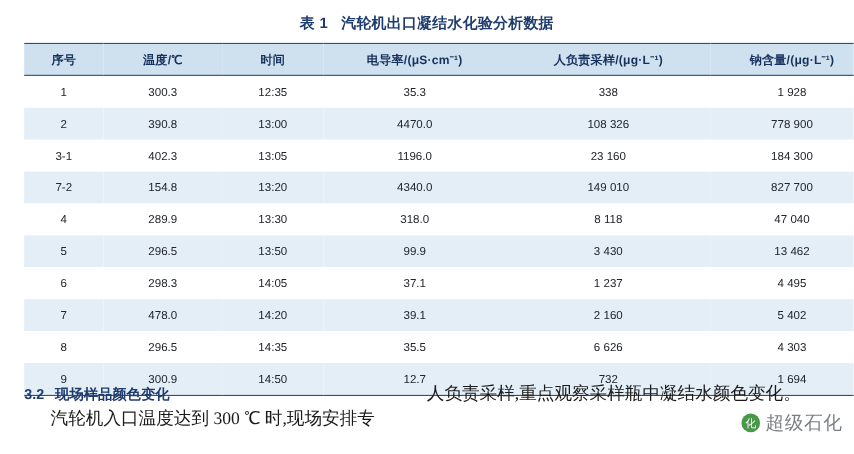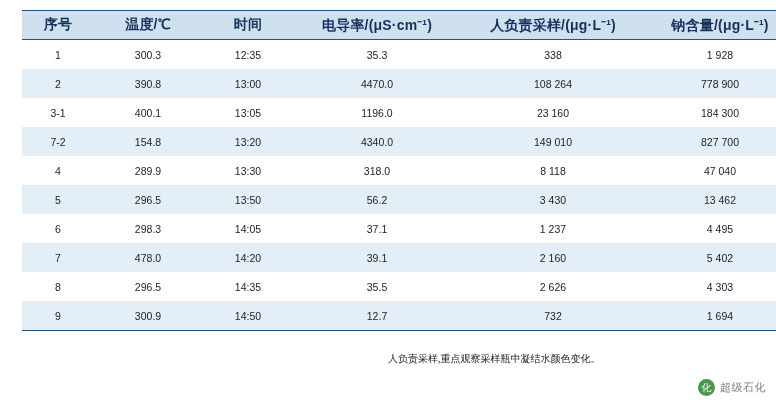--- a/index.html
+++ b/index.html
@@ -41,21 +41,21 @@
     width: 732px;
     border-collapse: collapse;
     table-layout: fixed;
     font-size: 10.5px;
     font-family: "Liberation Sans", sans-serif;
   }
   table.data thead th {
     background: #cfe0ef;
     color: #16315c;
     font-weight: bold;
-    font-size: 14px;
+    font-size: 11px;
     height: 26px;
     border-top: 1.6px solid #2b4f80;
     border-bottom: 1.2px solid #2b4f80;
     text-align: center;
     vertical-align: middle;
     letter-spacing: 0.2px;
   }
   table.data tbody td {
     height: 27px;
     text-align: center;
@@ -106,21 +106,21 @@
     color: #1f3c6e;
     font-weight: bold;
     font-size: 13px;
     font-family: "Liberation Sans", sans-serif;
     margin-bottom: 2px;
   }
   .sec-head .num { margin-right: 10px; }
   .body-text {
     text-indent: 24px;
     color: #1a1a1a;
-    font-size: 10px;
+    font-size: 16px;
     line-height: 19px;
   }
   .body-text.noindent { text-indent: 0; }
 
   .wm {
     position: absolute;
     right: 10px;
     bottom: 17px;
     display: flex;
     align-items: center;
@@ -133,31 +133,34 @@
     border-radius: 50%;
     background: #3a8f3a;
     display: inline-flex;
     align-items: center;
     justify-content: center;
     color: #fff;
     font-size: 10px;
     font-family: "Liberation Sans", sans-serif;
   }
   .wm-text {
-    font-size: 11px;
+    font-size: 17px;
     color: #6f7377;
     font-family: Liberation Serif, serif;
     letter-spacing: 0.5px;
   }
 </style>
 </head>
 <body>
 
 <div class="page">
 
+  <div class="table-title">
+    <span class="tnum">表 1</span><span>汽轮机出口凝结水化验分析数据</span>
+  </div>
 
   <table class="data">
     <colgroup>
       <col class="col-no">
       <col class="col-temp">
       <col class="col-time">
       <col class="col-cond">
       <col class="col-sio2">
       <col class="col-na">
     </colgroup>
@@ -178,26 +181,26 @@
         <td>12:35</td>
         <td>35.3</td>
         <td>338</td>
         <td>1 928</td>
       </tr>
       <tr class="even">
         <td>2</td>
         <td>390.8</td>
         <td>13:00</td>
         <td>4470.0</td>
-        <td>108 264</td>
+        <td>108 326</td>
         <td>778 900</td>
       </tr>
       <tr class="odd">
         <td>3-1</td>
-        <td>400.1</td>
+        <td>402.3</td>
         <td>13:05</td>
         <td>1196.0</td>
         <td>23 160</td>
         <td>184 300</td>
       </tr>
       <tr class="even">
         <td>7-2</td>
         <td>154.8</td>
         <td>13:20</td>
         <td>4340.0</td>
@@ -209,21 +212,21 @@
         <td>289.9</td>
         <td>13:30</td>
         <td>318.0</td>
         <td>8 118</td>
         <td>47 040</td>
       </tr>
       <tr class="even">
         <td>5</td>
         <td>296.5</td>
         <td>13:50</td>
-        <td>56.2</td>
+        <td>99.9</td>
         <td>3 430</td>
         <td>13 462</td>
       </tr>
       <tr class="odd">
         <td>6</td>
         <td>298.3</td>
         <td>14:05</td>
         <td>37.1</td>
         <td>1 237</td>
         <td>4 495</td>
@@ -234,37 +237,41 @@
         <td>14:20</td>
         <td>39.1</td>
         <td>2 160</td>
         <td>5 402</td>
       </tr>
       <tr class="odd">
         <td>8</td>
         <td>296.5</td>
         <td>14:35</td>
         <td>35.5</td>
-        <td>2 626</td>
+        <td>6 626</td>
         <td>4 303</td>
       </tr>
       <tr class="even">
         <td>9</td>
         <td>300.9</td>
         <td>14:50</td>
         <td>12.7</td>
         <td>732</td>
         <td>1 694</td>
       </tr>
     </tbody>
   </table>
 
   <div class="footer">
     <div class="footer-inner">
       <div class="col-left">
+        <div class="sec-head">
+          <span class="num">3.2</span><span>现场样品颜色变化</span>
+        </div>
+        <div class="body-text">汽轮机入口温度达到 300 ℃ 时,现场安排专</div>
       </div>
       <div class="col-right">
         <div class="body-text noindent">人负责采样,重点观察采样瓶中凝结水颜色变化。</div>
       </div>
       <div class="wm">
         <span class="wm-logo">化</span>
         <span class="wm-text">超级石化</span>
       </div>
     </div>
   </div>

